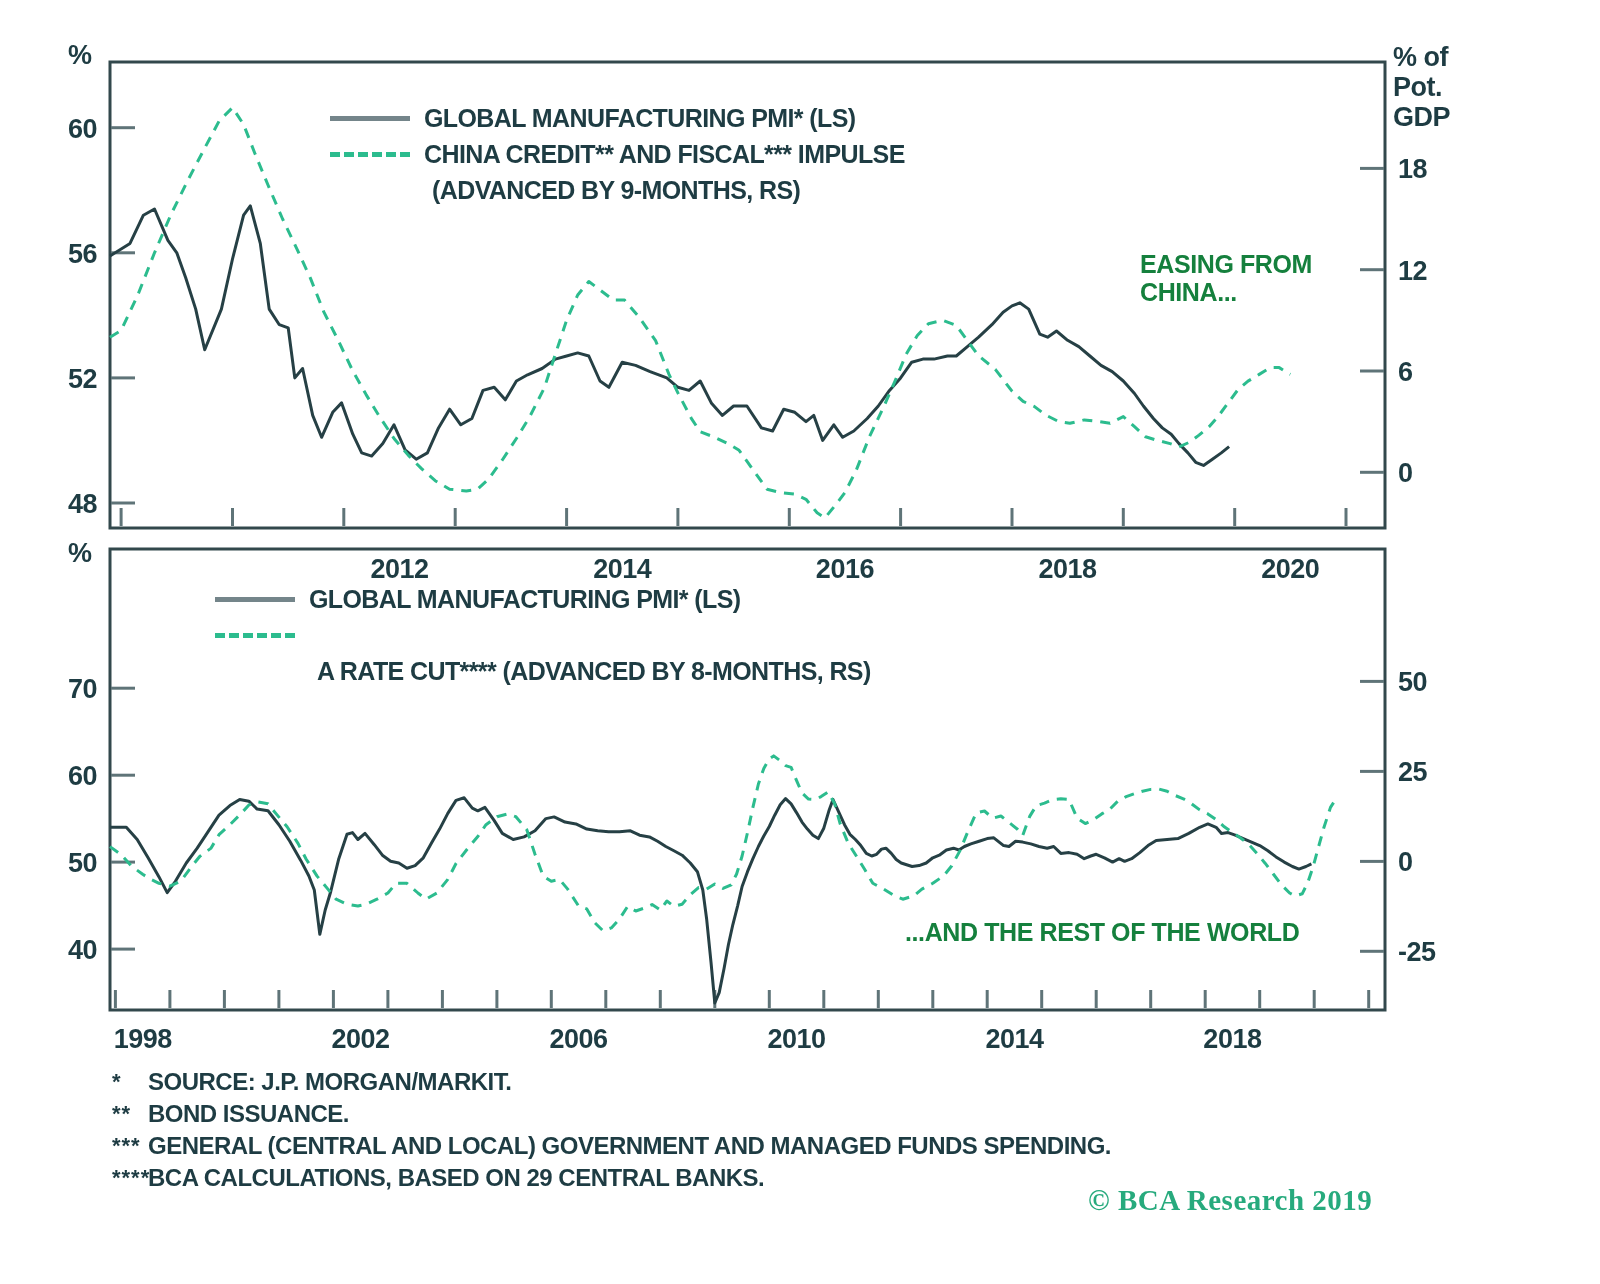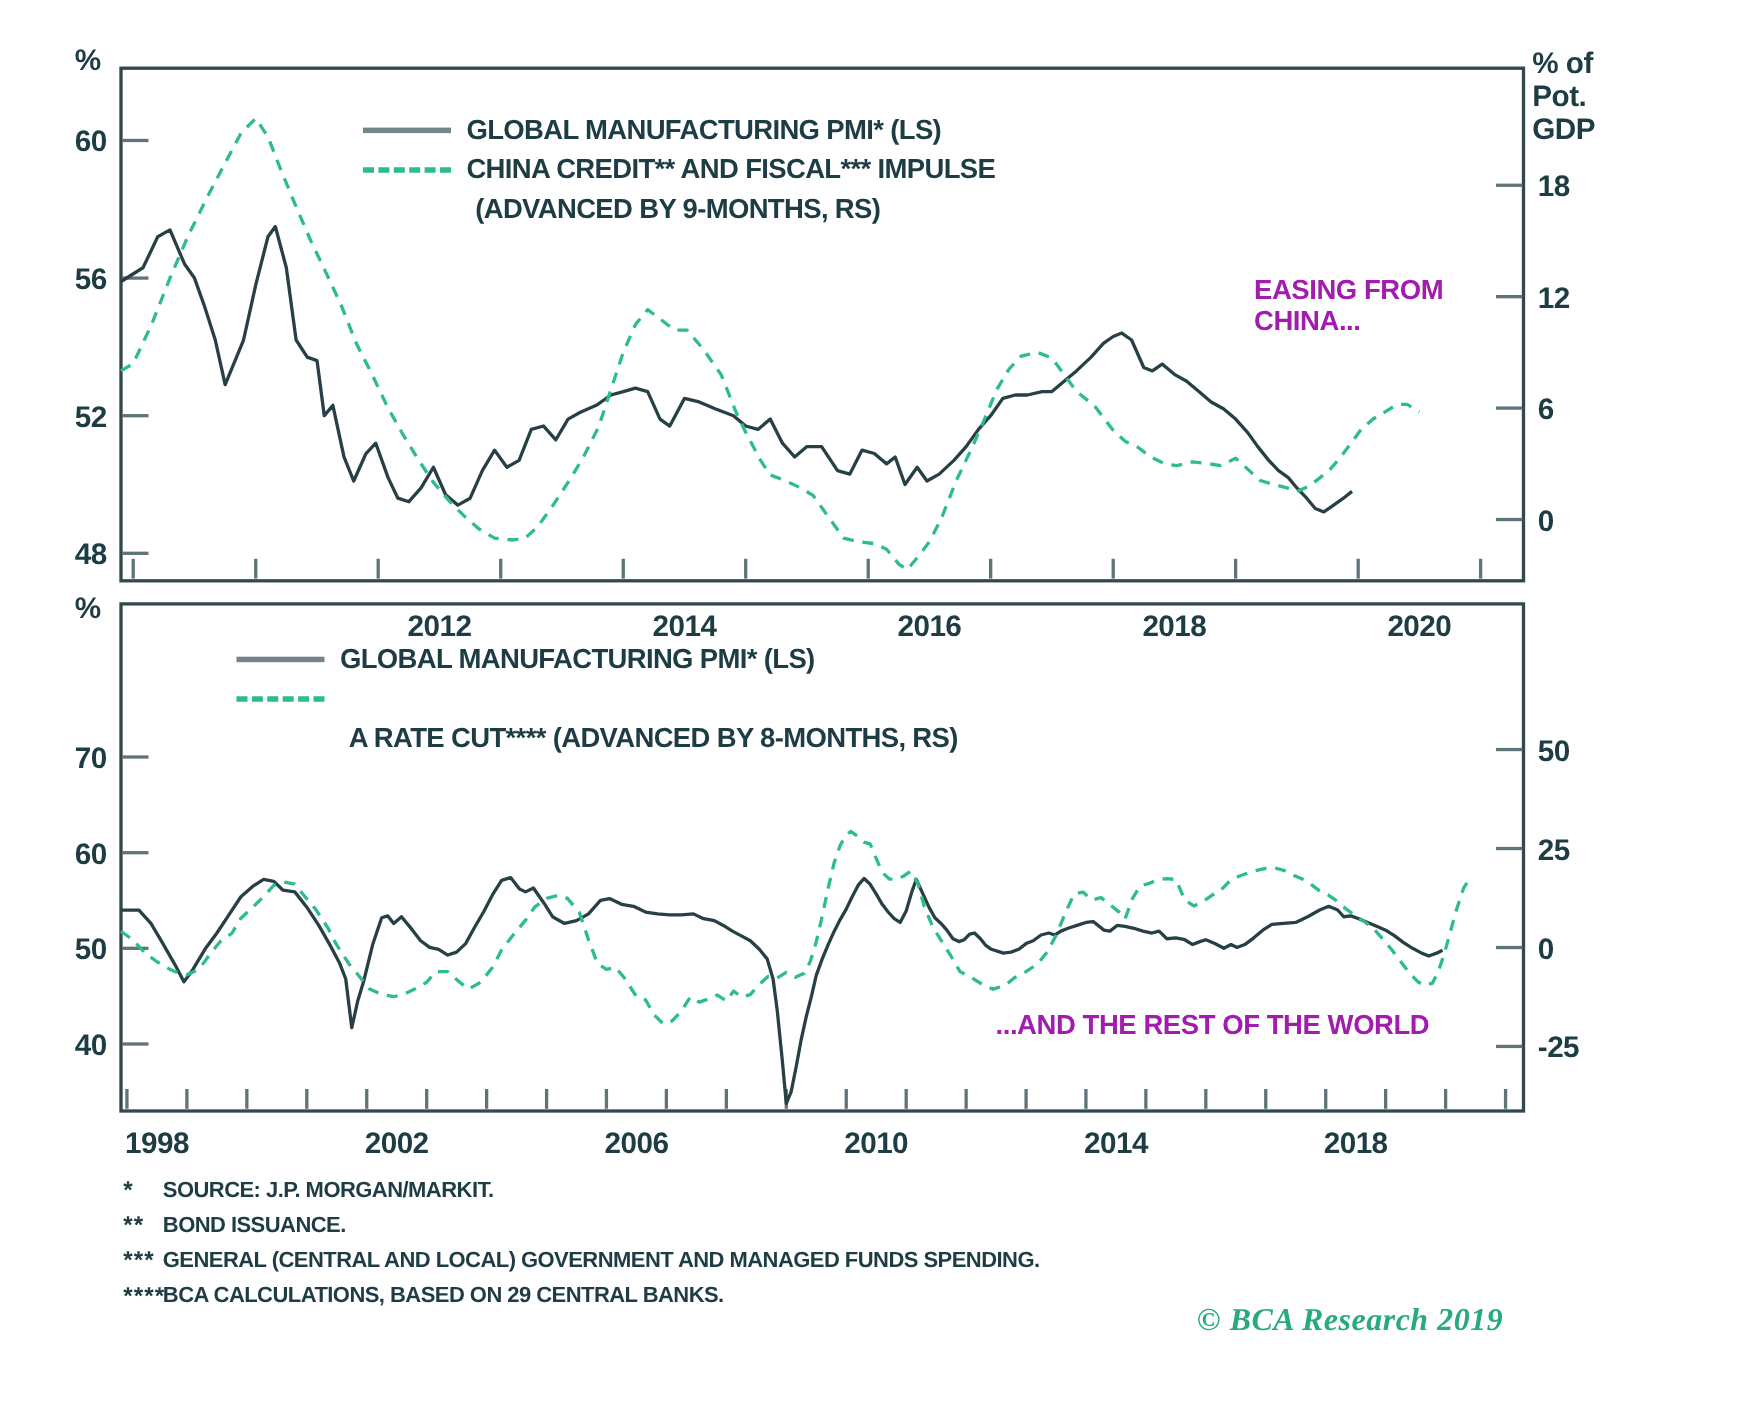--- a/index.html
+++ b/index.html
@@ -9,27 +9,27 @@
   .overlay{position:absolute;color:#1e3c43;font-weight:bold;}
   .unit{font-size:27px;letter-spacing:-0.5px;line-height:30px;}
   .legend{display:flex;flex-direction:column;gap:7px;text-align:center;}
   .legend-row{display:flex;align-items:center;height:29px;}
   .legend-swatch{width:80px;margin-right:14px;flex:0 0 80px;position:relative;}
   .legend-text{font-size:25px;letter-spacing:-0.6px;white-space:nowrap;}
   .swatch-solid{border-top:5px solid #74858a;height:0;}
   .swatch-dashed{border-top:5px dashed #2cbc8e;height:0;}
   .swatch-none{border:none;}
   .indent{margin-left:8px;}
-  .annotation{font-size:25px;letter-spacing:-0.4px;color:#a21caf;line-height:28px;white-space:nowrap;}
+  .annotation{font-size:25px;letter-spacing:-0.4px;color:#15803d;line-height:28px;white-space:nowrap;}
   .footnotes{position:absolute;left:112px;top:1066px;width:1460px;}
   .foot-row{display:flex;align-items:flex-start;}
   .foot-mark{width:36px;flex:0 0 36px;font-size:22px;line-height:32px;color:#1e3c43;font-weight:bold;letter-spacing:1px;}
-  .foot-text{font-size:20px;line-height:32px;color:#1e3c43;font-weight:bold;letter-spacing:-0.5px;white-space:nowrap;}
+  .foot-text{font-size:24px;line-height:32px;color:#1e3c43;font-weight:bold;letter-spacing:-0.5px;white-space:nowrap;}
   .copyright{position:absolute;left:1088px;top:1184px;font-family:"Liberation Serif",serif;
-             font-style:italic;font-weight:bold;font-size:29px;color:#27aa7d;letter-spacing:0.5px;}
+             font-weight:bold;font-size:29px;color:#27aa7d;letter-spacing:0.5px;}
 </style>
 </head>
 <body>
 
 <div id="fig">
 
   <div id="plot-svg"><svg width="1600" height="1284" xmlns="http://www.w3.org/2000/svg">
         <style>.ticktext{font-family:"Liberation Sans",sans-serif;font-weight:bold;font-size:27px;fill:#1e3c43;letter-spacing:-0.5px;}</style>
         <g>
           <rect x="110" y="62" width="1275" height="466" fill="none" stroke="#32484c" stroke-width="3"></rect>

